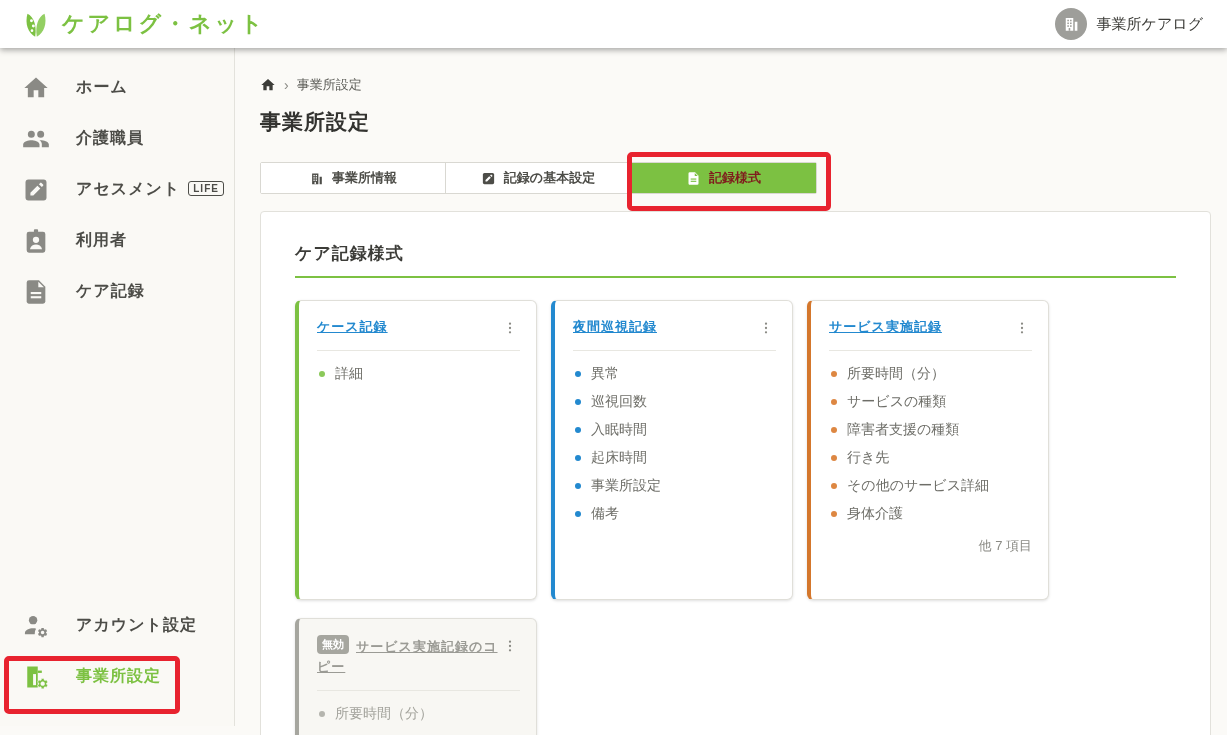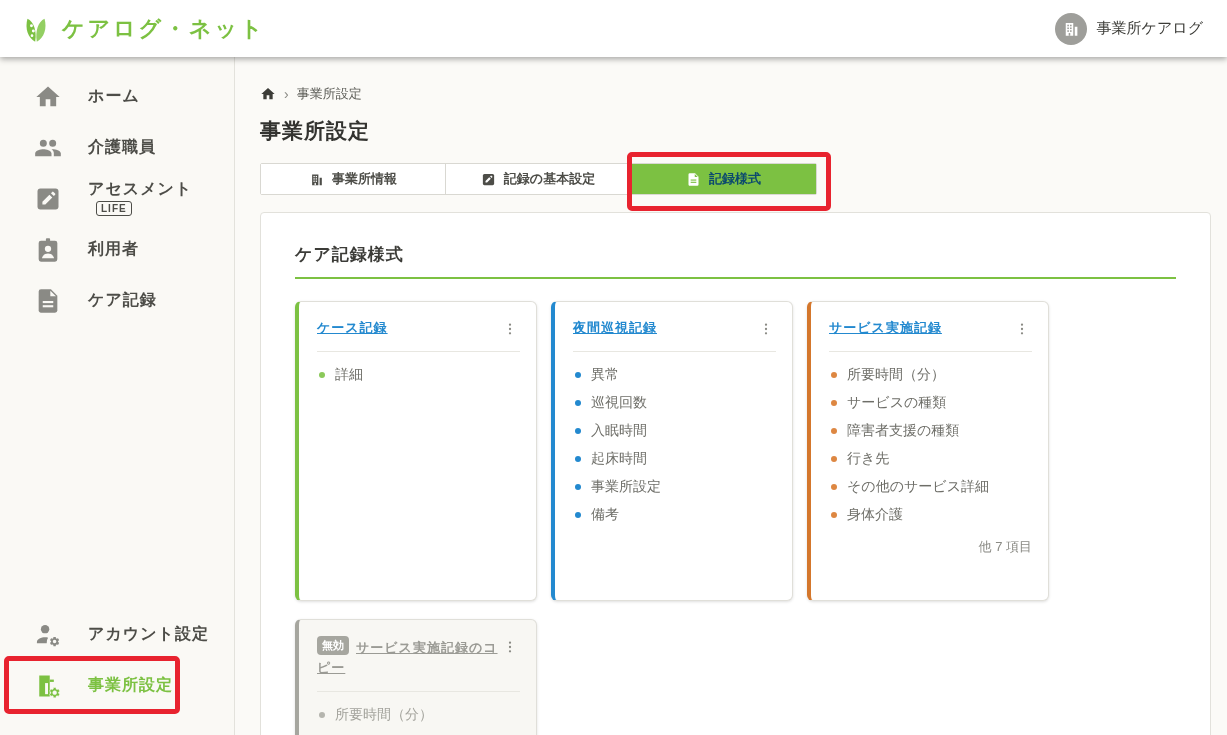--- a/index.html
+++ b/index.html
@@ -1,61 +1,61 @@
 <!DOCTYPE html>
 <html lang="ja"><head>
 <meta charset="utf-8">
 <style>
   * { margin:0; padding:0; box-sizing:border-box; }
   html,body { width:1227px; height:735px; overflow:hidden;
     font-family:"Liberation Sans","DejaVu Sans",sans-serif; background:#fbfaf7; color:#3c3c38; }
 
   
-  .header { position:relative; z-index:5; height:57px; background:#ffffff;
+  .header { position:relative; z-index:5; height:48px; background:#ffffff;
     display:flex; align-items:center; justify-content:space-between;
     padding:0 24px 0 20px; box-shadow:0 2px 6px rgba(0,0,0,.35); }
   .brand { display:flex; align-items:center; gap:10px; cursor:pointer; }
   .brand-name { font-size:22px; font-weight:bold; color:#7cc142; letter-spacing:3px; }
   .account { display:flex; align-items:center; gap:10px; cursor:pointer; }
   .avatar { width:32px; height:32px; border-radius:50%; background:#9e9e9a;
     display:flex; align-items:center; justify-content:center; }
   .account-name { font-size:15px; font-weight:normal; color:#3c3c38; }
 
   
   .shell { display:flex; height:678px; }
 
   
   .sidebar { width:235px; background:#faf9f5; border-right:1px solid #e3e2dc;
     display:flex; flex-direction:column; justify-content:space-between;
-    padding:14px 0 24px 12px; }
+    padding:14px 0 24px 0; }
   .nav-item { height:51px; display:flex; align-items:center; gap:26px;
     padding-left:22px; cursor:pointer; }
   .nav-item .ic { width:28px; height:28px; flex:0 0 28px; color:#8a8a85; }
   .nav-item .lbl { font-size:16px; font-weight:bold; color:#4d4d48; letter-spacing:1px; }
   .nav-item.active .ic { color:#7cc142; }
   .nav-item.active .lbl { color:#7cc142; }
   .life-badge { display:inline-block; margin-left:8px; font-size:10px; font-weight:bold;
     color:#4d4d48; border:1.5px solid #4d4d48; border-radius:3px; padding:1px 4px;
     letter-spacing:1px; vertical-align:2px; }
 
   
   .main { flex:1; padding:28px 16px 0 25px; }
   .breadcrumb { display:flex; align-items:center; gap:8px; font-size:13px; color:#5b5b56; }
   .breadcrumb .home { color:#3c3c38; cursor:pointer; }
   .crumb-sep { color:#8a8a85; font-size:14px; }
   .page-title { margin-top:14px; font-size:21px; font-weight:bold; color:#333330; letter-spacing:1px; }
 
   
-  .tabs { margin-top:18px; display:flex; width:557px; border:1px solid #d9d8d2;
+  .tabs { margin-top:26px; display:flex; width:557px; border:1px solid #d9d8d2;
     background:#ffffff; border-radius:2px; }
   .tab { width:185px; height:30px; display:flex; align-items:center; justify-content:center;
     gap:8px; font-size:13px; font-weight:bold; color:#4d4d48; cursor:pointer;
     border-right:1px solid #d9d8d2; background:#ffffff; }
   .tab:last-child { border-right:none; }
-  .tab.active { background:#7cc142; color:#0c4a6e; }
+  .tab.active { background:#7cc142; color:#7f1d1d; }
 
   
   .panel { margin-top:17px; width:951px; min-height:540px; background:#ffffff;
     border:1px solid #e2e1db; border-radius:4px; padding:30px 34px; }
   .panel-heading { font-size:17px; font-weight:bold; color:#3c3c38; letter-spacing:1px;
     padding-bottom:11px; border-bottom:2px solid #7cc142; }
 
   .card-row { display:flex; gap:14px; margin-top:22px; }
   .card { width:242px; min-height:300px; background:#ffffff; border:1px solid #e0dfd9;
     border-left:4px solid #7cc142; border-radius:6px; box-shadow:0 1px 3px rgba(0,0,0,.13);

